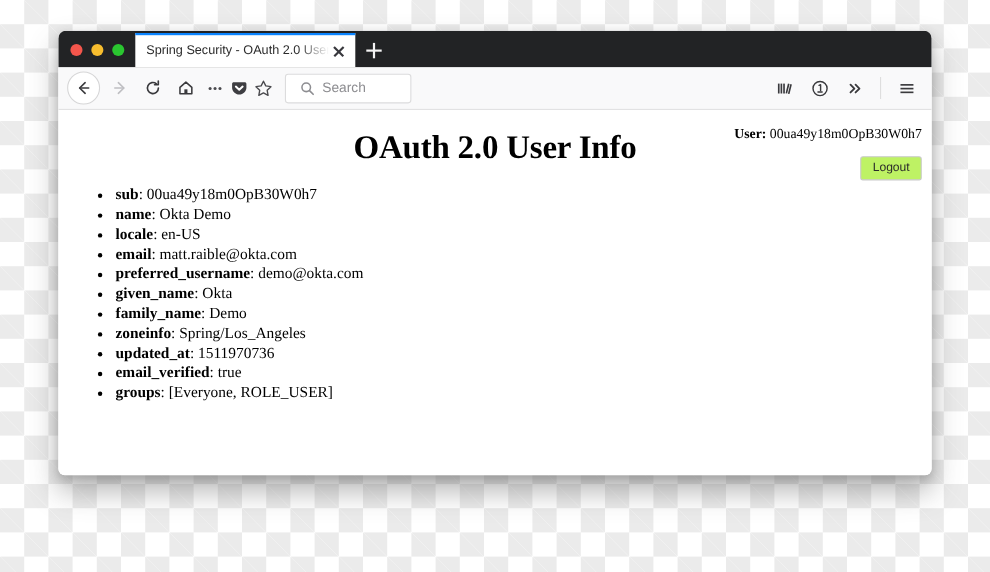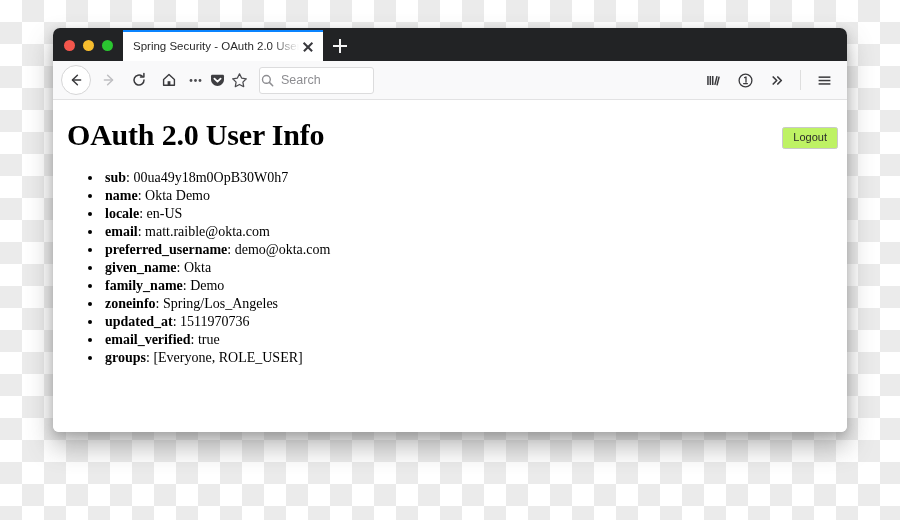--- a/index.html
+++ b/index.html
@@ -163,21 +163,21 @@
 
   #search-bar {
     flex: 0 0 115px;
     height: 27px;
     margin-left: 9px;
     background: #ffffff;
     border: 1px solid #dcdcdd;
     border-radius: 3px;
     display: flex;
     align-items: center;
-    padding: 0 1px;
+    padding: 0 13px;
     box-sizing: border-box;
   }
   #search-placeholder { font-size: 12.5px; color: #8d8d91; margin-left: 7px; }
 
   #toolbar-right {
     margin-left: auto;
     display: flex;
     align-items: center;
     gap: 2px;
   }
@@ -193,20 +193,21 @@
     font-family: "Liberation Serif", serif;
     padding: 0 14px;
   }
   #page-title {
     font-size: 30px;
     font-weight: bold;
     color: #000;
     margin: 0;
     padding: 18px 0 0 0;
     letter-spacing: -0.2px;
+    text-align: center;
   }
   #user-banner {
     position: absolute;
     right: 9px;
     top: 14px;
     text-align: right;
   }
   #user-line {
     font-size: 12.5px;
     color: #000;
@@ -359,20 +360,24 @@
           <rect x="2.6" y="7.8" width="11.8" height="1.5" fill="#3a3a3d"></rect>
           <rect x="2.6" y="11.2" width="11.8" height="1.5" fill="#3a3a3d"></rect>
         </svg>
       </div>
     </div>
   </div>
 
   <div id="page-content">
 
     <div id="user-banner">
+      <div id="user-line">
+        <span class="user-label">User:</span>
+        <span>00ua49y18m0OpB30W0h7</span>
+      </div>
       <div id="logout-button">Logout</div>
     </div>
 
     <h1 id="page-title">OAuth 2.0 User Info</h1>
 
 
     <ul id="attributes-list">
         <li><span class="attr-key">sub</span>: <span>00ua49y18m0OpB30W0h7</span></li>
         <li><span class="attr-key">name</span>: <span>Okta Demo</span></li>
         <li><span class="attr-key">locale</span>: <span>en-US</span></li>

